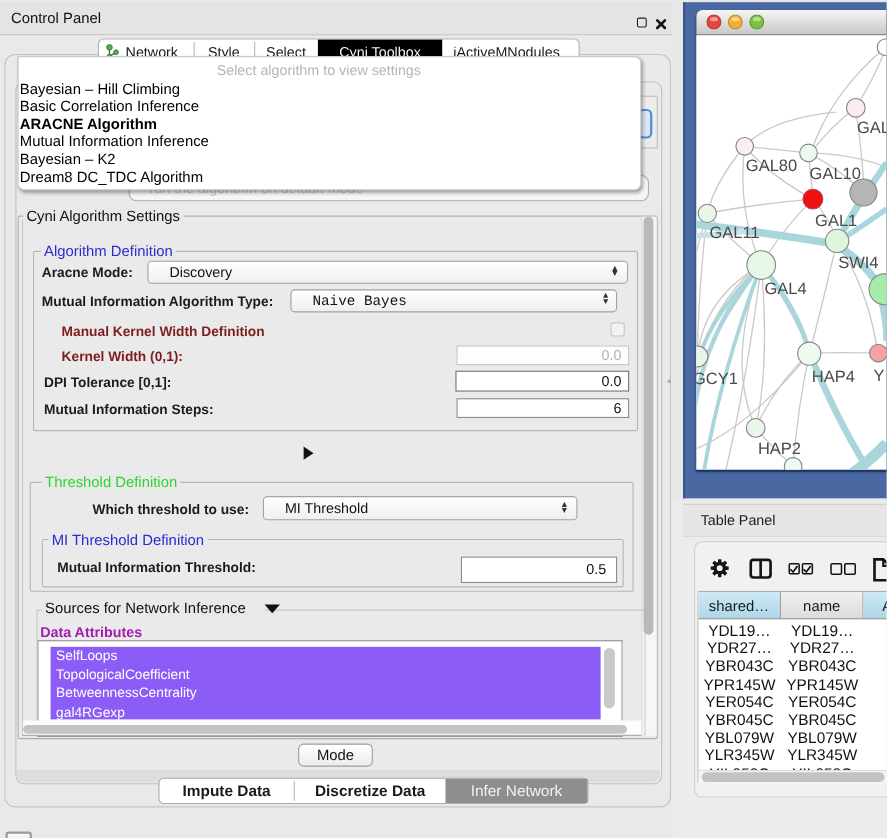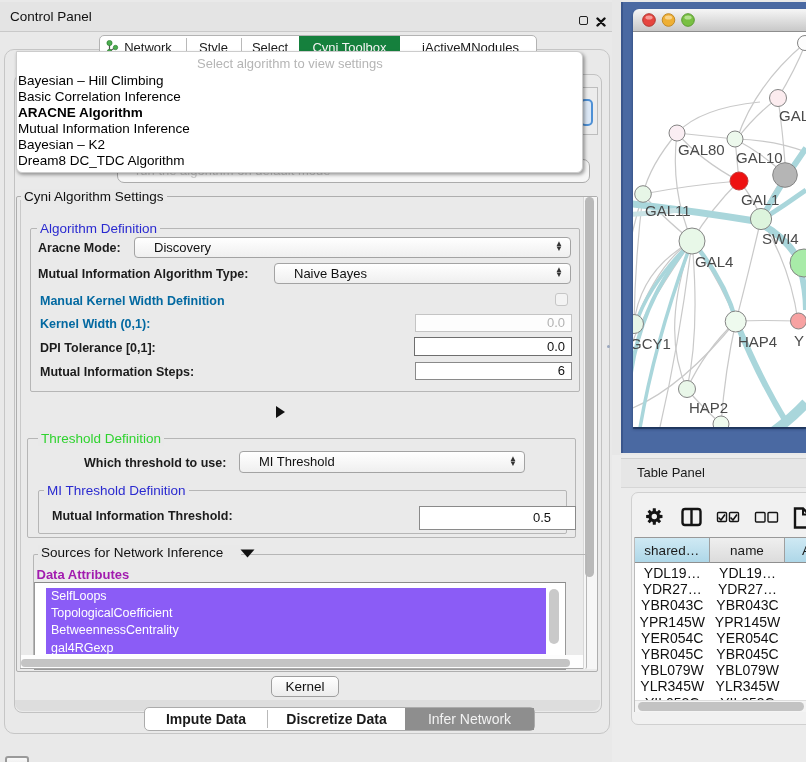--- a/index.html
+++ b/index.html
@@ -1,20 +1,20 @@
 <!DOCTYPE html>
 <html><head>
 <meta charset="utf-8">
 <style>
 html,body{margin:0;padding:0;}
 body{width:806px;height:762px;overflow:hidden;position:relative;background:#e9e9e9;
      font-family:"Liberation Sans",sans-serif;-webkit-font-smoothing:antialiased;}
 .abs{position:absolute;}
 .lbl{font-weight:bold;font-size:12.5px;color:#1c1c1c;}
-.dis{color:#0369a1;}
+.dis{color:#7f1d1d;margin-left:16px;}
 .combo{position:absolute;border:1px solid #a3a3a3;border-radius:4px;
   background:linear-gradient(#ffffff,#efefef);font-size:13px;color:#111;}
 .combo .tx{position:absolute;left:19px;top:0;}
 .inp{position:absolute;background:#fff;font-size:13px;color:#111;text-align:right;}
 .fsbox{position:absolute;border:1px solid #b6b6b6;border-radius:2px;}
 .fslbl{position:absolute;background:#e9e9e9;padding:0 3px;font-size:13.5px;white-space:nowrap;}
 .stepper{position:absolute;right:7px;font-size:8px;color:#333;line-height:5px;text-align:center;}
 </style>
 </head>
 <body>
@@ -29,33 +29,33 @@
       <path d="M1.5 1.5 L8.5 8.5 M8.5 1.5 L1.5 8.5" stroke="#111" stroke-width="2.4" stroke-linecap="round"></path>
     </svg>
   </div>
 
   <div class="abs" style="left:4px;top:49px;width:604px;height:683px;border:1px solid #c6c6c6;border-radius:10px;background:#e9e9e9;"></div>
 
   <div class="abs" style="left:14px;top:74px;width:586px;height:637px;border:1px solid #c2c2c2;border-radius:8px;background:#eaeaea;"></div>
 
   <div class="abs" style="left:15px;top:700px;width:585px;height:11px;background:#dddddd;border-radius:0 0 8px 8px;"></div>
 
-  <div class="abs" style="left:99px;top:35px;width:436px;height:21px;background:#fff;border:1px solid #b3b3b3;border-radius:5px;font-size:13px;color:#1a1a1a;">
+  <div class="abs" style="left:89px;top:35px;width:436px;height:21px;background:#fff;border:1px solid #b3b3b3;border-radius:5px;font-size:13px;color:#1a1a1a;">
     <div class="abs" style="left:86px;top:2px;width:1px;height:17px;background:#b9b9b9;"></div>
     <div class="abs" style="left:141px;top:2px;width:1px;height:17px;background:#b9b9b9;"></div>
     <svg class="abs" style="left:6px;top:4px;" width="13" height="14" viewBox="0 0 13 14">
       <path d="M3.5 3.5 L3.5 11 M3.5 11 L9 8" stroke="#555" stroke-width="1.2" fill="none"></path>
       <circle cx="3.5" cy="3" r="2.6" fill="#4caf50" stroke="#2e7d32" stroke-width=".7"></circle>
       <circle cx="9.5" cy="7.5" r="2.2" fill="#4caf50" stroke="#2e7d32" stroke-width=".7"></circle>
       <circle cx="3.5" cy="11.5" r="2.2" fill="#4caf50" stroke="#2e7d32" stroke-width=".7"></circle>
     </svg>
     <div class="abs" style="left:16px;top:0;width:64px;height:21px;line-height:23px;text-align:center;">Network</div>
     <div class="abs" style="left:86px;top:0;width:55px;height:21px;line-height:23px;text-align:center;">Style</div>
     <div class="abs" style="left:141px;top:0;width:58px;height:21px;line-height:23px;text-align:center;">Select</div>
-    <div class="abs" style="left:199px;top:0;width:101px;height:21px;line-height:23px;text-align:center;background:#15803d;color:#f4f4f4;">Cyni Toolbox</div>
+    <div class="abs" style="left:199px;top:0;width:113px;height:21px;line-height:23px;text-align:center;background:#000000;color:#f4f4f4;">Cyni Toolbox</div>
     <div class="abs" style="left:306px;top:0;width:129px;height:21px;line-height:23px;text-align:center;">jActiveMNodules</div>
   </div>
 
   <div class="abs" style="left:30px;top:87px;width:566px;height:46px;border:1px solid #bdbdbd;background:#ececec;"></div>
   <div class="abs" style="left:580px;top:99px;width:9px;height:23px;border:2px solid #4e90d5;border-radius:5px;background:#dbe7f5;"></div>
   <div class="abs" style="left:117px;top:159px;width:471px;height:22px;border:1px solid #ababab;border-radius:7px;background:#f6f6f6;overflow:hidden;">
     <div class="abs" style="left:18px;top:3px;font-size:13px;color:#c8c8c8;">run the algorithm on default mode</div>
   </div>
 
   <div class="fsbox" style="left:16px;top:196px;width:580px;height:474px;border-color:#aeaeae;"></div>
@@ -69,21 +69,21 @@
   <div class="fsbox" style="left:30px;top:228px;width:548px;height:162px;"></div>
   <div class="fslbl" style="left:37px;top:221px;color:#2a2ad0;">Algorithm Definition</div>
 
   <div class="abs lbl" style="left:38px;top:241px;">Aracne Mode:</div>
   <div class="combo" style="left:134px;top:237px;width:435px;height:19px;line-height:19px;">
     <span class="tx">Discovery</span>
     <div class="stepper" style="top:3px;">▲<br>▼</div>
   </div>
 
   <div class="abs lbl" style="left:38px;top:267px;">Mutual Information Algorithm Type:</div>
-  <div class="combo" style="left:274px;top:263px;width:295px;height:19px;line-height:19px;">
+  <div class="combo" style="left:264px;top:263px;width:295px;height:19px;line-height:19px;font-family:Liberation Mono, monospace;">
     <span class="tx">Naive Bayes</span>
     <div class="stepper" style="top:3px;">▲<br>▼</div>
   </div>
 
   <div class="abs lbl dis" style="left:40px;top:294px;">Manual Kernel Width Definition</div>
   <div class="abs" style="left:555px;top:293px;width:11px;height:11px;border:1.5px solid #c6c6c6;border-radius:3px;background:#f3f3f3;"></div>
 
   <div class="abs lbl dis" style="left:40px;top:317px;">Kernel Width (0,1):</div>
   <div class="inp" style="left:415px;top:314px;width:149px;height:16px;line-height:16px;border:1px solid #c4c4c4;color:#b2b2b2;padding-right:6px;background:#fdfdfd;">0.0</div>
 
@@ -102,38 +102,38 @@
 
   <div class="abs lbl" style="left:84px;top:456px;">Which threshold to use:</div>
   <div class="combo" style="left:239px;top:451px;width:284px;height:20px;line-height:20px;">
     <span class="tx">MI Threshold</span>
     <div class="stepper" style="top:4px;">▲<br>▼</div>
   </div>
 
   <div class="fsbox" style="left:38px;top:490px;width:527px;height:42px;"></div>
   <div class="fslbl" style="left:44px;top:483px;color:#2a2ad0;">MI Threshold Definition</div>
   <div class="abs lbl" style="left:52px;top:509px;">Mutual Information Threshold:</div>
-  <div class="inp" style="left:419px;top:506px;width:131px;height:22px;line-height:22px;border:1px solid #8a8a8a;padding-right:24px;">0.5</div>
+  <div class="inp" style="left:419px;top:506px;width:131px;height:22px;line-height:22px;border:1px solid #8a8a8a;padding-right:9px;">0.5</div>
 
   <div class="fsbox" style="left:33px;top:554px;width:552px;height:114px;border-bottom:none;"></div>
   <div class="fslbl" style="left:38px;top:545px;color:#111;font-size:13.5px;">Sources for Network Inference &nbsp;&nbsp;&nbsp;</div>
   <svg class="abs" style="left:240px;top:549px;" width="15" height="9" viewBox="0 0 15 9">
       <path d="M0.5 0.5 L14.5 0.5 L7.5 8.5 Z" fill="#111"></path>
     </svg>
   <div class="abs" style="left:36.5px;top:567px;font-size:13px;font-weight:bold;color:#a21caf;">Data Attributes</div>
 
   <div class="abs" style="left:34px;top:582px;width:530px;height:86px;border:1px solid #999;border-top-color:#8a8a8a;background:#fff;"></div>
   <div class="abs" style="left:46px;top:588px;width:500px;height:66px;background:#8b5cf6;color:#fff;font-size:12.5px;line-height:17.2px;padding-left:5px;box-sizing:border-box;">SelfLoops<br>TopologicalCoefficient<br>BetweennessCentrality<br>gal4RGexp</div>
   <div class="abs" style="left:549px;top:589px;width:10px;height:55px;background:#c9c9c9;border-radius:5px;"></div>
 
   <div class="abs" style="left:21px;top:655px;width:562px;height:13px;background:#fdfdfd;"></div>
   <div class="abs" style="left:20.5px;top:658.5px;width:549px;height:8.5px;background:#c4c4c4;border-radius:4.5px;"></div>
   <div class="abs" style="left:20px;top:668.2px;width:563px;height:1px;background:#a8a8a8;"></div>
 
-  <div class="abs" style="left:271px;top:676px;width:66px;height:19px;border:1px solid #9f9f9f;border-radius:5px;background:linear-gradient(#ffffff,#ececec);text-align:center;line-height:19px;font-size:13.5px;color:#111;">Kernel</div>
+  <div class="abs" style="left:271px;top:676px;width:66px;height:19px;border:1px solid #9f9f9f;border-radius:5px;background:linear-gradient(#ffffff,#ececec);text-align:center;line-height:19px;font-size:13.5px;color:#111;">Mode</div>
 
   <div class="abs" style="left:144px;top:707px;width:389px;height:22px;background:#fff;border:1px solid #ababab;border-radius:5px;font-size:14px;font-weight:bold;color:#1a1a1a;">
     <div class="abs" style="left:122px;top:2px;width:1px;height:18px;background:#b9b9b9;"></div>
     <div class="abs" style="left:0;top:0;width:122px;height:22px;line-height:22px;text-align:center;">Impute Data</div>
     <div class="abs" style="left:260px;top:0;width:129px;height:22px;line-height:22px;text-align:center;background:#8e8e8e;color:#f2f2f2;font-weight:normal;">Infer Network</div>
     <div class="abs" style="left:123px;top:0;width:137px;height:22px;line-height:22px;text-align:center;">Discretize Data</div>
   </div>
 
   <div class="abs" style="left:16px;top:51px;width:565px;height:120px;background:#fff;border:1px solid #ccc;border-radius:0 6px 6px 6px;box-shadow:1.5px 2px 3.5px rgba(0,0,0,0.35);"></div>
   <div class="abs" style="left:197px;top:56px;width:200px;font-size:13px;color:#b5b5b5;">Select algorithm to view settings</div>

